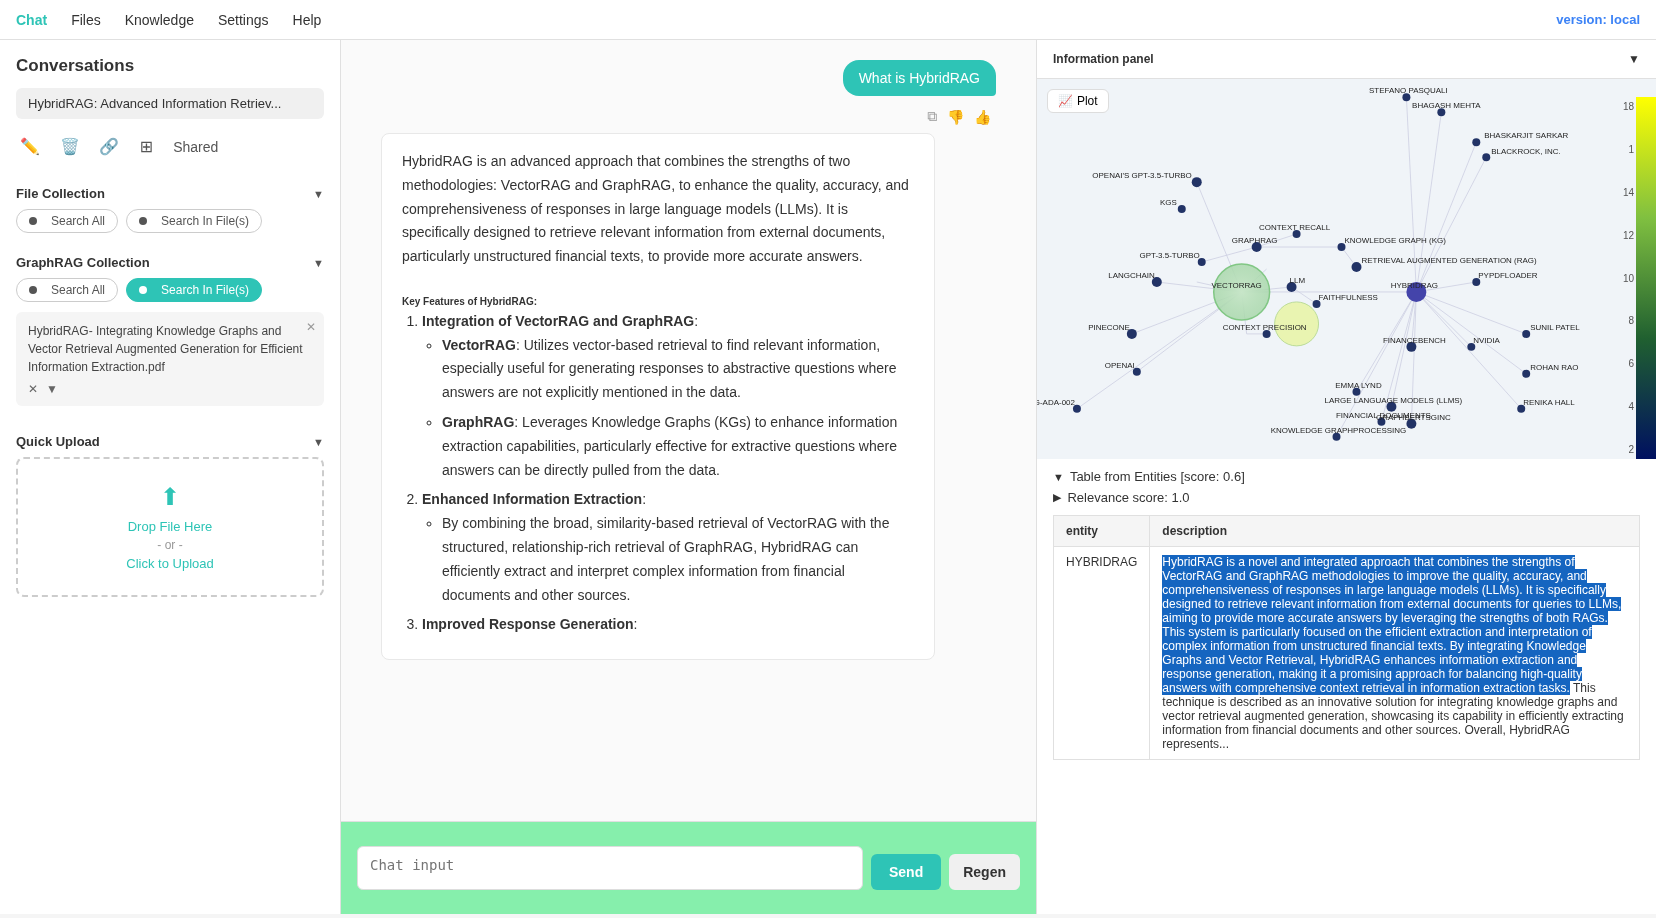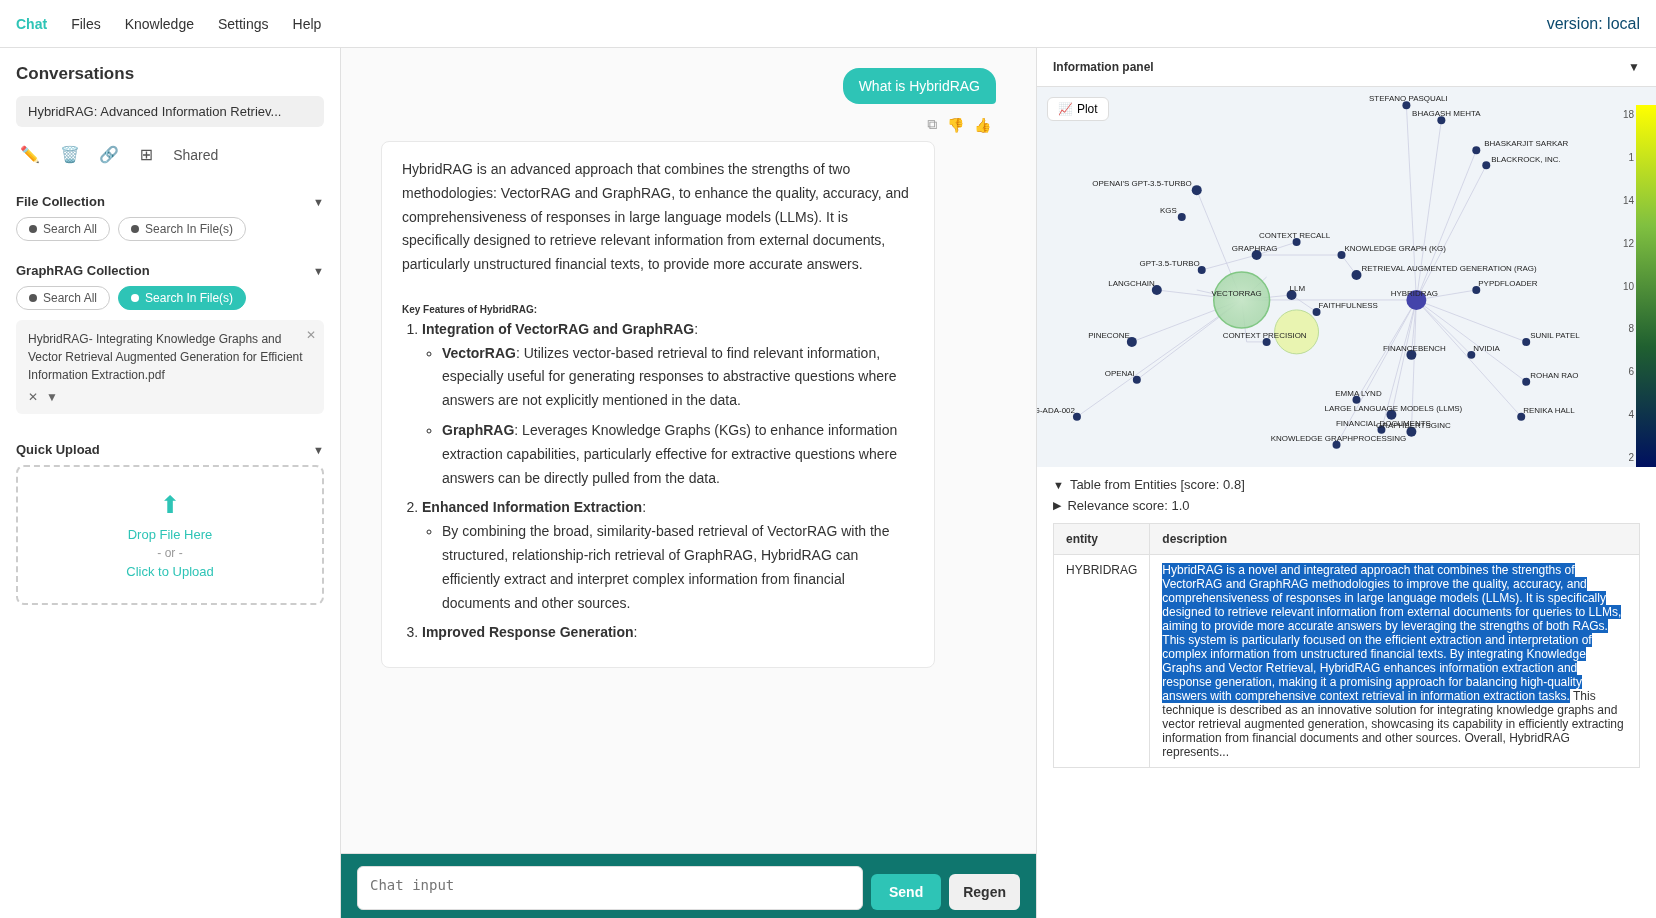--- a/index.html
+++ b/index.html
@@ -1,41 +1,41 @@
 <!DOCTYPE html>
 <html><head>
   <meta charset="utf-8">
   <style>
     * { box-sizing: border-box; margin: 0; padding: 0; }
     body { font-family: -apple-system, BlinkMacSystemFont, 'Segoe UI', sans-serif; font-size: 13px; background: #f5f5f5; color: #333; height: 918px; overflow: hidden; }
 
     
-    .top-nav { display: flex; align-items: center; padding: 8px 16px; height: 48px; background: #fff; border-bottom: 1px solid #e0e0e0; gap: 24px; }
+    .top-nav { display: flex; align-items: center; padding: 8px 16px; height: 40px; background: #fff; border-bottom: 1px solid #e0e0e0; gap: 24px; }
     .top-nav a { text-decoration: none; color: #333; font-size: 14px; }
     .top-nav a.active { color: #2ec4b6; font-weight: 600; }
-    .top-nav-right { margin-left: auto; color: #0c4a6e; font-size: 16px; }
+    .top-nav-right { margin-left: auto; color: #3b82f6; font-size: 13px; font-weight: bold; }
 
     
     .app-body { display: flex; height: calc(918px - 44px); }
 
     
     .sidebar { width: 341px; background: #fff; border-right: 1px solid #e0e0e0; display: flex; flex-direction: column; overflow-y: auto; padding: 16px; flex-shrink: 0; }
     .sidebar h2 { font-size: 17px; font-weight: 600; margin-bottom: 12px; }
 
     .conversation-item { background: #f0f0f0; border-radius: 6px; padding: 8px 12px; font-size: 13px; margin-bottom: 10px; white-space: nowrap; overflow: hidden; text-overflow: ellipsis; }
 
     .icon-row { display: flex; align-items: center; gap: 12px; margin-bottom: 10px; padding: 4px 0; }
     .icon-btn { cursor: pointer; color: #555; font-size: 16px; background: none; border: none; padding: 4px; }
     .shared-label { margin-left: 4px; color: #555; font-size: 14px; }
 
     .section-header { display: flex; justify-content: space-between; align-items: center; margin: 12px 0 8px; font-weight: 600; font-size: 13px; }
     .chevron { font-size: 11px; color: #555; }
 
     .toggle-row { display: flex; gap: 8px; margin-bottom: 10px; }
-    .toggle-btn { border: 1px solid #ccc; border-radius: 20px; padding: 4px 12px; font-size: 12px; cursor: pointer; background: #fff; color: #555; display: flex; align-items: center; gap: 6px; }
+    .toggle-btn { border: 1px solid #ccc; border-radius: 20px; padding: 4px 12px; font-size: 12px; cursor: pointer; background: #fff; color: #555; display: flex; align-items: center; gap: 14px; }
     .toggle-btn.active { background: #2ec4b6; color: #fff; border-color: #2ec4b6; }
     .toggle-dot { width: 8px; height: 8px; border-radius: 50%; background: currentColor; }
 
     .file-box { background: #f5f5f5; border-radius: 6px; padding: 10px 12px; font-size: 12px; color: #444; line-height: 1.5; margin-bottom: 4px; position: relative; }
     .file-remove { position: absolute; top: 8px; right: 8px; background: none; border: none; cursor: pointer; font-size: 12px; color: #999; }
     .file-controls { display: flex; gap: 8px; margin-top: 6px; }
     .file-ctrl-btn { font-size: 12px; background: none; border: none; cursor: pointer; color: #666; }
 
     .quick-upload-section { margin-top: 12px; }
     .upload-area { border: 2px dashed #ccc; border-radius: 8px; padding: 24px 16px; text-align: center; margin-top: 8px; cursor: pointer; }
@@ -52,21 +52,21 @@
     .msg-actions { display: flex; justify-content: flex-end; gap: 10px; margin-bottom: 8px; padding-right: 4px; }
     .msg-action-btn { background: none; border: none; cursor: pointer; color: #999; font-size: 14px; }
 
     .assistant-msg { background: #fff; border: 1px solid #e8e8e8; border-radius: 8px; padding: 16px 20px; max-width: 90%; font-size: 14px; line-height: 1.7; color: #333; margin-bottom: 16px; }
     .assistant-msg h4 { font-size: 10px; font-weight: 700; margin-bottom: 0; }
     .assistant-msg ol { padding-left: 20px; }
     .assistant-msg ul { padding-left: 20px; list-style: circle; }
     .assistant-msg li { margin-bottom: 6px; }
     .assistant-msg strong { font-weight: 600; }
 
-    .chat-input-row { display: flex; align-items: flex-end; gap: 8px; padding: 12px 16px; background: #0f766e; border-top: 1px solid #e0e0e0; }
+    .chat-input-row { display: flex; align-items: flex-end; gap: 8px; padding: 24px 16px; background: #86efac; border-top: 1px solid #e0e0e0; }
     .chat-input { flex: 1; border: 1px solid #ddd; border-radius: 6px; padding: 10px 12px; font-size: 14px; resize: none; height: 44px; outline: none; }
     .send-btn { background: #2ec4b6; color: #fff; border: none; border-radius: 6px; padding: 10px 18px; font-size: 14px; font-weight: 600; cursor: pointer; }
     .regen-btn { background: #f0f0f0; color: #333; border: none; border-radius: 6px; padding: 10px 14px; font-size: 14px; font-weight: 600; cursor: pointer; }
 
     .chat-settings-bar { display: flex; justify-content: space-between; align-items: center; padding: 12px 16px; background: #fff; border-top: 1px solid #e0e0e0; font-size: 14px; color: #555; cursor: pointer; }
 
     
     .right-panel { width: 620px; background: #fff; border-left: 1px solid #e0e0e0; display: flex; flex-direction: column; overflow-y: auto; flex-shrink: 0; }
     .panel-header { display: flex; justify-content: space-between; align-items: flex-end; padding: 12px 16px; border-bottom: 1px solid #e0e0e0; font-size: 12px; font-weight: 600; }
 
@@ -349,21 +349,21 @@
           <span>6</span>
           <span>4</span>
           <span>2</span>
         </div>
       </div>
     </div>
 
     <div class="table-section">
       <div class="table-info-row">
         <span class="collapse-arrow">▼</span>
-        <span>Table from Entities [score: 0.8]</span>
+        <span>Table from Entities [score: 0.6]</span>
       </div>
       <div class="score-row">
         <span class="collapse-arrow">▶</span>
         <span>Relevance score: 1.0</span>
       </div>
 
       <table class="data-table">
         <thead>
           <tr>
             <th>entity</th>

